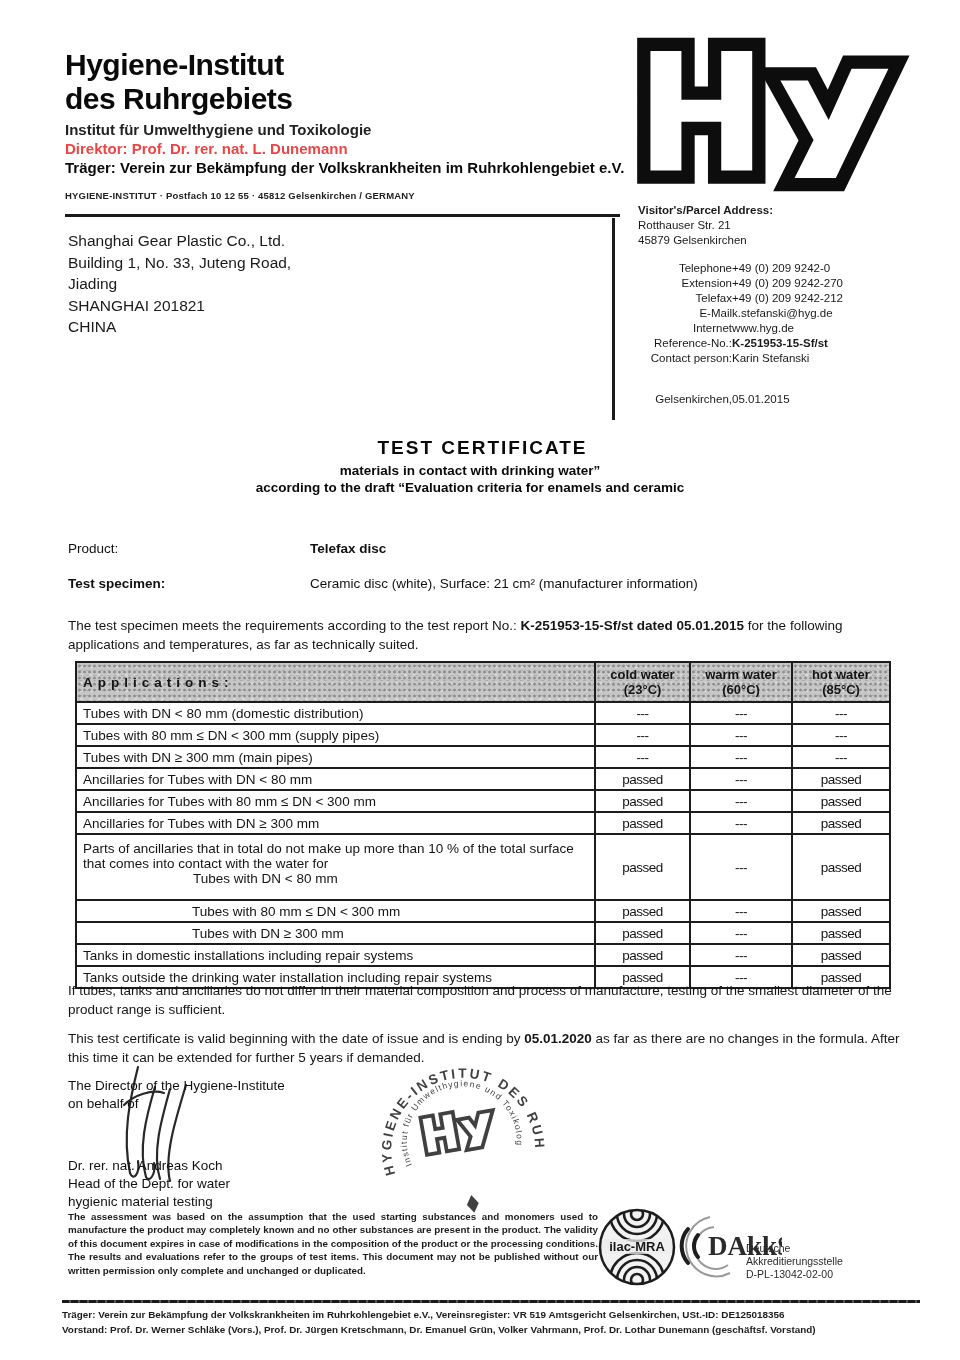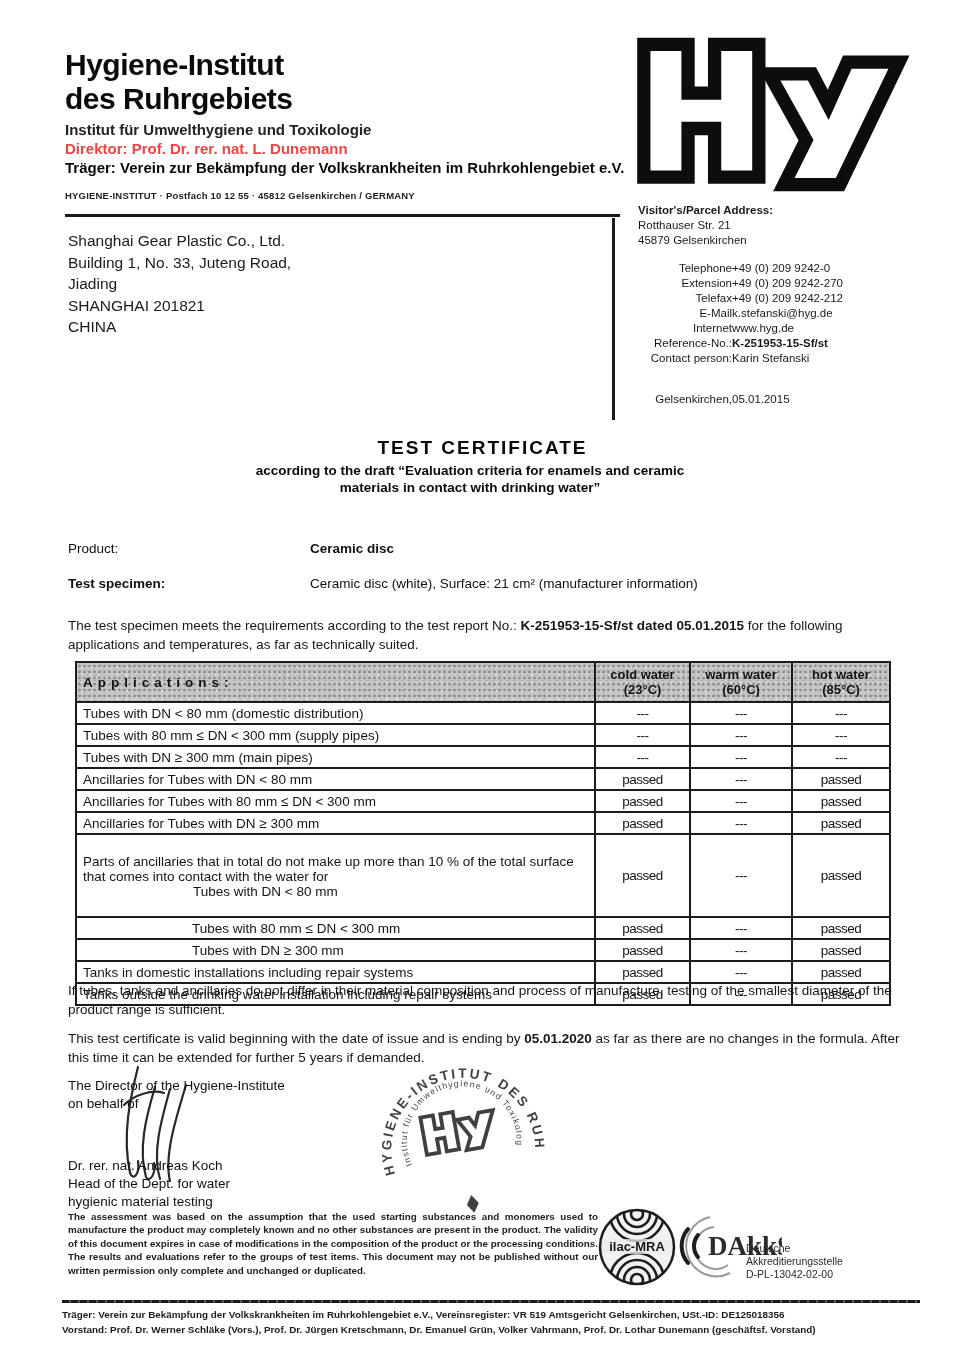--- a/index.html
+++ b/index.html
@@ -47,21 +47,21 @@
   table.apps th { height:40px; font-weight:bold;
     background-color:#c6c6c6;
     background-image: radial-gradient(#8e8e8e 1px, transparent 1.4px), radial-gradient(#adadad 1px, transparent 1.2px), radial-gradient(#d8d8d8 1.2px, transparent 1.6px);
     background-size:5px 6px, 7px 5px, 9px 8px; }
   th.apps-head { text-align:left; font-size:14.5px; letter-spacing:5px; padding-left:9px; }
   .col-name { font-size:13px; line-height:15px; text-align:center; }
   td.val { text-align:center; letter-spacing:-0.5px; height:22px; }
   td.app { height:22px; }
   td.app.indent { padding-left:115px; }
   td.app .sub-line { padding-left:110px; }
-  td.app.multi { height:83px; vertical-align:top; padding-top:19px;border-radius:32px; }
+  td.app.multi { height:66px; vertical-align:top; padding-top:6px;border-radius:32px; }
   
   .note1 { top:981px; }
   .validity { top:1029px; }
   
   .sig-block { position:absolute; left:68px; top:1077px; font-size:13.5px; line-height:18px; }
   .sig-name { margin-top:44px; }
   .sig-svg { position:absolute; left:100px; top:1065px; }
   
   .stamp { position:absolute; left:368px; top:1044px; opacity:0.88; }
   
@@ -143,27 +143,27 @@
       </div>
     <div class="c-row c-date">
         <span class="c-l">Gelsenkirchen,</span>
         <span class="c-v">05.01.2015</span>
       </div>
   </div>
 
   <div class="title-block">
     <div class="title-main">TEST CERTIFICATE</div>
     <div class="title-sub">
+      <div>materials in contact with drinking water”</div>
       <div>according to the draft “Evaluation criteria for enamels and ceramic</div>
-      <div>materials in contact with drinking water”</div>
     </div>
   </div>
 
   <div class="kv product">
-    <span class="k">Product:</span><span class="v">Ceramic disc</span>
+    <span class="k">Product:</span><span class="v">Telefax disc</span>
   </div>
   <div class="kv specimen">
     <span class="k">Test specimen:</span><span class="v">Ceramic disc (white), Surface: 21 cm² (manufacturer information)</span>
   </div>
 
   <p class="para intro"><span>The test specimen meets the requirements according to the test report No.: </span><span class="bold">K-251953-15-Sf/st dated 05.01.2015</span><span> for the following applications and temperatures, as far as technically suited.</span></p>
 
   <table class="apps">
     <colgroup>
         <col style="width:519px">

